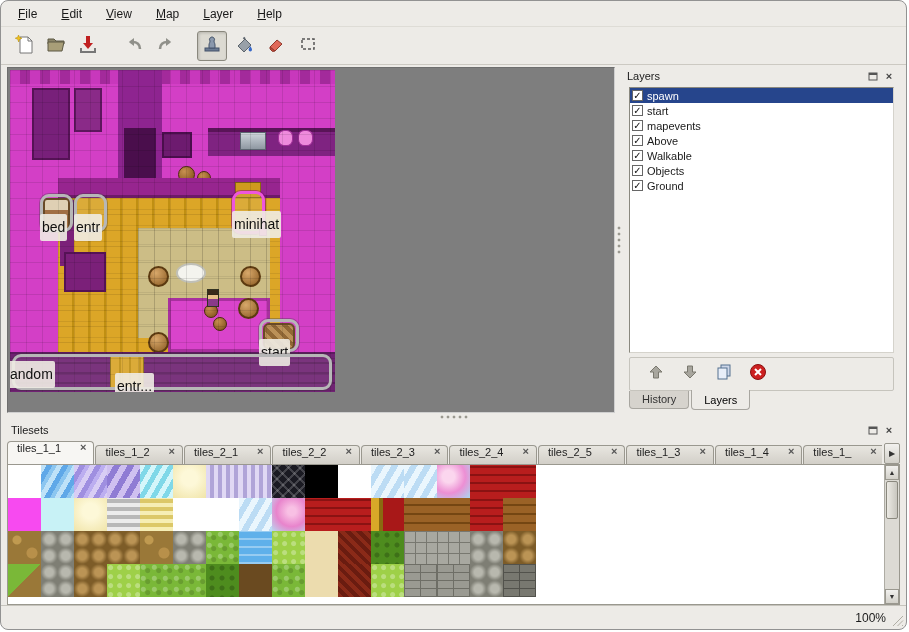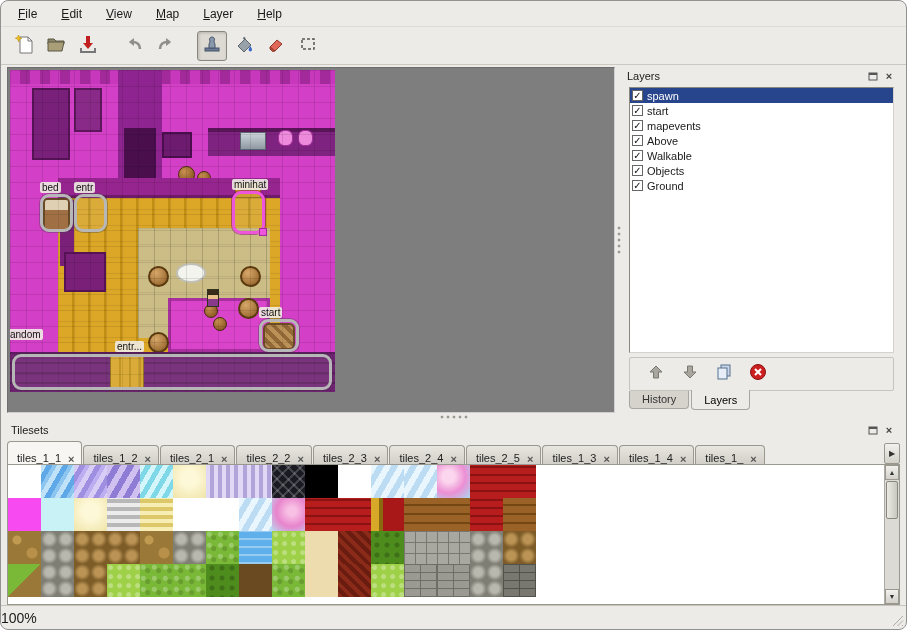--- a/index.html
+++ b/index.html
@@ -65,22 +65,22 @@
   .basket{left:253px;top:253px;width:32px;height:27px;border:2px solid #5c3a14;border-radius:6px;
     background:repeating-linear-gradient(45deg,#b88a4a 0 4px,#8a5c24 4px 8px);}
   .mapgrid{left:0;top:0;width:325px;height:322px;pointer-events:none;
     background-image:linear-gradient(rgba(0,0,0,.10) 1px,transparent 1px),linear-gradient(90deg,rgba(0,0,0,.10) 1px,transparent 1px);
     background-size:16px 16px;}
   .map-objects{position:absolute;left:0;top:0;width:325px;height:322px;}
   .map-obj{position:absolute;border:3px solid #b7b7b7;border-radius:9px;background:rgba(220,220,220,.10);
     box-shadow:0 0 0 1px rgba(60,60,60,.35);}
   .map-obj.sel{border-color:#ee55dd;box-shadow:0 0 0 1px rgba(130,0,120,.5);}
   .obj-handle{position:absolute;right:-5px;bottom:-5px;width:8px;height:8px;background:#ee55dd;border:1px solid #a02a96;}
-  .map-obj-label{position:absolute;font-size:10px;line-height:11px;color:#101010;background:rgba(240,236,228,.9);
-    padding:0 2px;border-radius:2px;white-space:nowrap;}
+  .map-obj-label{position:absolute;font-size:14px;line-height:11px;color:#101010;background:rgba(240,236,228,.9);
+    padding:8px 2px;border-radius:2px;white-space:nowrap;margin-top:32px;}
 
   
   .vsplit{flex:0 0 8px;display:flex;}
   .grip-v{width:4px;height:30px;margin:auto;background:radial-gradient(circle at 2px 3px,#9a988f 1.2px,transparent 1.7px);background-size:4px 6px;}
   .hsplit{flex:0 0 8px;display:flex;}
   .grip-h{width:30px;height:4px;margin:auto;background:radial-gradient(circle at 3px 2px,#9a988f 1.2px,transparent 1.7px);background-size:6px 4px;}
 
   
   .layers-panel{flex:1 1 auto;display:flex;flex-direction:column;min-width:0;}
   .panel-title{flex:0 0 18px;display:flex;align-items:center;font-size:11px;padding:0 4px;}
@@ -101,21 +101,21 @@
     border:1px solid #c6c4bd;border-radius:2px;}
   .lbtn{width:24px;height:24px;display:flex;align-items:center;justify-content:center;border:1px solid transparent;border-radius:3px;}
   .panel-tabs{flex:0 0 22px;display:flex;align-items:flex-start;padding-left:6px;gap:2px;}
   .ptab{padding:2px 12px 3px 12px;font-size:11px;background:#d6d3cd;border:1px solid #a8a6a0;border-top:none;
     border-radius:0 0 4px 4px;color:#333;}
   .ptab.active{background:#edebe7;position:relative;top:-1px;padding-top:4px;color:#000;}
 
   
   .tilesets-panel{flex:0 0 184px;display:flex;flex-direction:column;margin:0 6px;min-width:0;}
   .ts-tabrow{flex:0 0 25px;position:relative;display:flex;align-items:flex-end;padding-right:18px;overflow:hidden;}
-  .ts-tab{flex:0 0 auto;display:flex;align-items:flex-end;gap:7px;height:19px;padding:0 7px 0 9px;font-size:11px;
+  .ts-tab{flex:0 0 auto;display:flex;align-items:flex-start;gap:19px;height:19px;padding:0 7px 0 9px;font-size:11px;
     background:linear-gradient(#e8e6e0,#d2cfc8);border:1px solid #9a988f;border-bottom:none;border-radius:4px 4px 0 0;margin-right:1px;color:#222;}
   .ts-tab.active{background:#f7f6f3;height:23px;}
   .ts-close{font-size:11px;font-weight:bold;color:#555;line-height:10px;}
   .ts-scroll{position:absolute;right:0;bottom:0;width:16px;height:21px;display:flex;align-items:center;justify-content:center;
     background:linear-gradient(#f2f1ee,#d2d0c9);border:1px solid #9a988f;border-radius:2px;font-size:8px;color:#333;}
   .tiles-wrap{flex:1 1 auto;position:relative;background:#fff;border:1px solid #9a988f;overflow:hidden;}
   .tiles-grid{position:absolute;left:0;top:0;display:grid;grid-template-columns:repeat(16,33px);grid-auto-rows:33px;}
   .tile{width:33px;height:33px;}
 
   .t-blank{background:#fff;}
@@ -153,22 +153,22 @@
   .t-grassmix{background:linear-gradient(135deg,#7ab838 50%,#9a7838 50%);}
 
   .vscroll{position:absolute;top:0;right:0;bottom:0;width:15px;background:#dcdad4;border-left:1px solid #aeaca4;display:flex;flex-direction:column;}
   .vs-btn{flex:0 0 15px;display:flex;align-items:center;justify-content:center;font-size:7px;color:#333;
     background:linear-gradient(#f2f1ee,#d2d0c9);border:1px solid #9a988f;}
   .vs-track{flex:1;position:relative;}
   .vs-thumb{position:absolute;top:1px;left:1px;right:1px;height:38px;background:linear-gradient(90deg,#eceae4,#c8c6bf);
     border:1px solid #8a887e;border-radius:2px;}
 
   
-  .statusbar{flex:0 0 24px;border-top:1px solid #c6c4bd;display:flex;align-items:center;
-    padding-right:20px;font-size:14px;position:relative;}
+  .statusbar{flex:0 0 24px;border-top:1px solid #c6c4bd;display:flex;align-items:center;justify-content:flex-end;
+    padding-right:20px;font-size:12px;position:relative;}
   .resize-grip{position:absolute;right:2px;bottom:2px;width:13px;height:13px;}
 </style>
 </head>
 <body>
 
 <div class="window">
 
   <div class="menubar">
     <span class="menu-item"><u>F</u>ile</span>
     <span class="menu-item"><u>E</u>dit</span>

